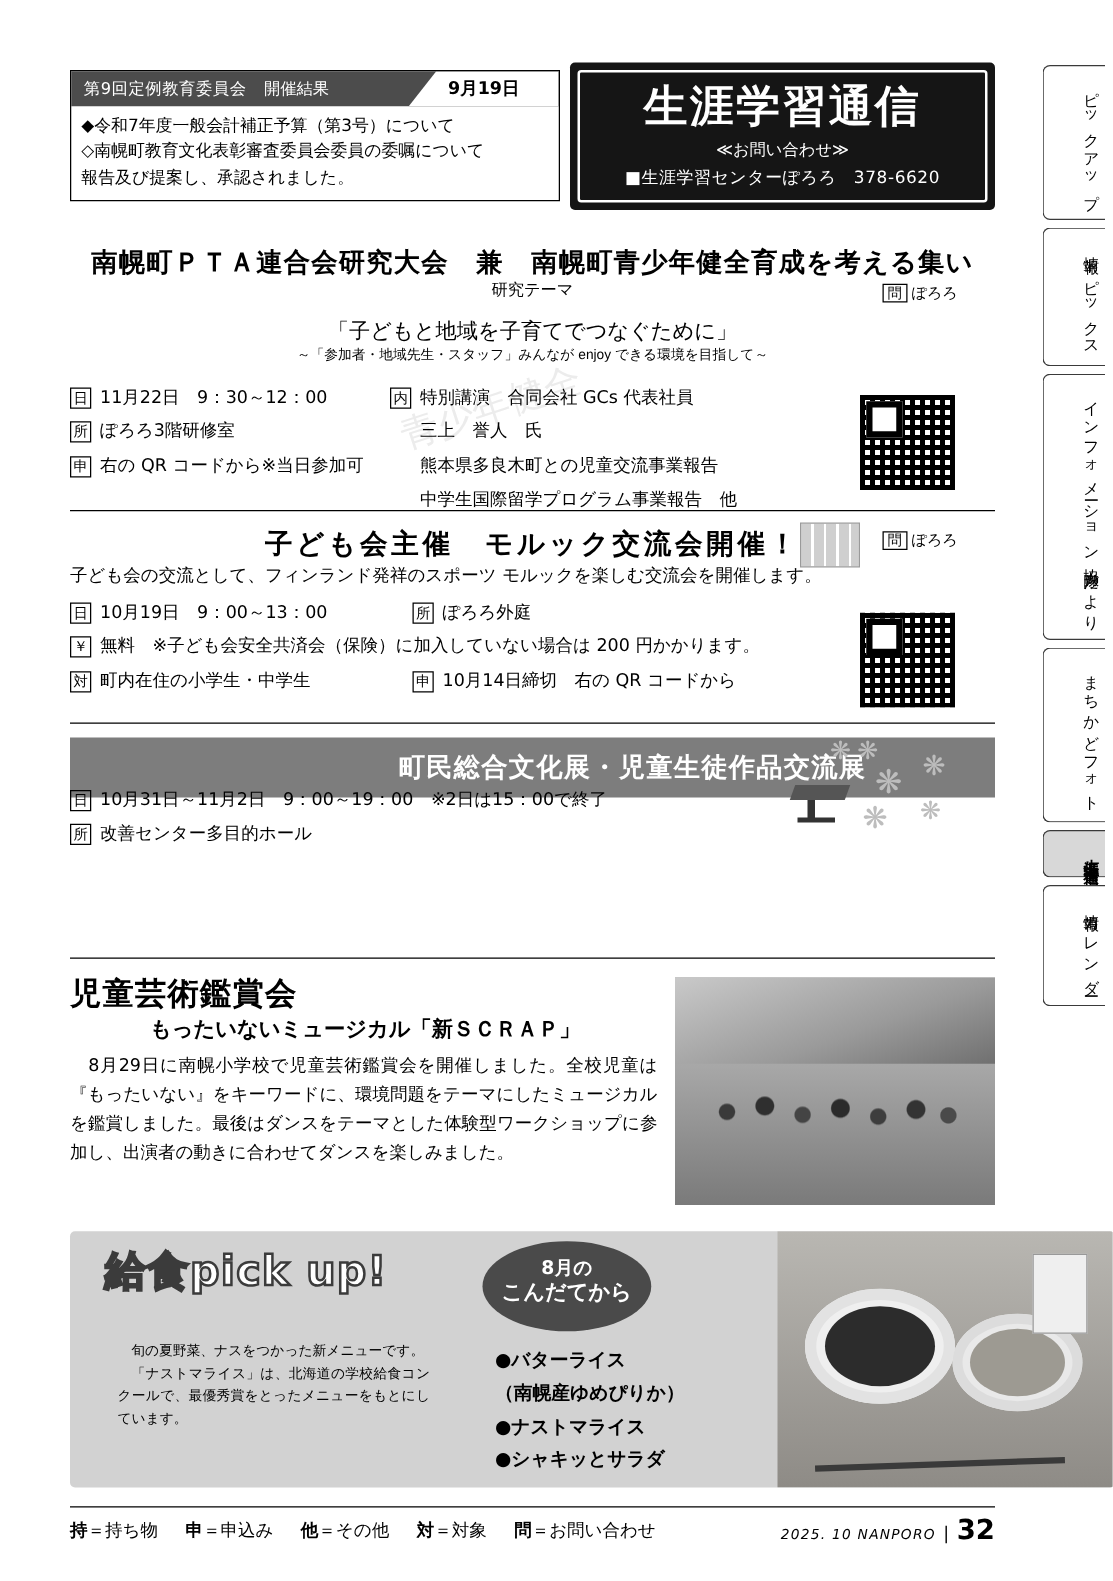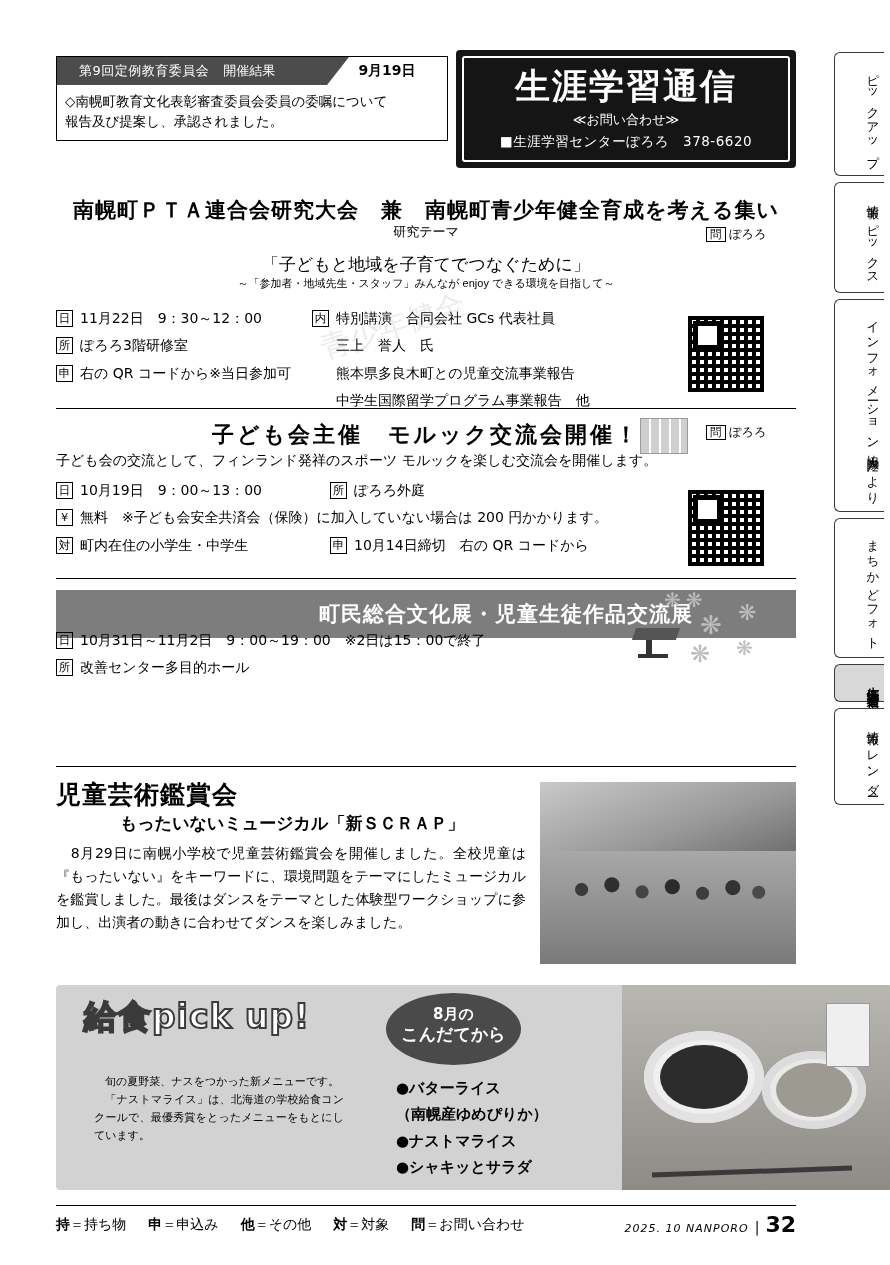--- a/index.html
+++ b/index.html
@@ -64,21 +64,21 @@
     height: 28px;
     background: #4c4c4c;
     color: #fff;
     font-size: 13px;
     font-family: "DejaVu Sans", sans-serif;
     display: flex;
     align-items: center;
     padding-left: 10px;
     overflow: hidden;
   }
-  .meeting-head .ttl { letter-spacing: 0.5px; margin-left: 12px; }
+  .meeting-head .ttl { letter-spacing: 0.5px; }
   .meeting-head .res { margin-left: 14px; }
   .meeting-head .wedge {
     position: absolute;
     right: 0; top: 0;
     height: 28px; width: 120px;
     background: #fff;
     color: #000;
     clip-path: polygon(22px 0, 120px 0, 120px 28px, 0 28px);
     display: flex;
     align-items: center;
@@ -409,20 +409,21 @@
     <div class="side-tab"><span>情報カレンダー</span></div>
   </div>
 
   <div class="meeting-box">
     <div class="meeting-head">
       <span class="ttl">第9回定例教育委員会</span>
       <span class="res">開催結果</span>
       <span class="wedge">9月19日</span>
     </div>
     <div class="meeting-body">
+      <div>◆令和7年度一般会計補正予算（第3号）について</div>
       <div>◇南幌町教育文化表彰審査委員会委員の委嘱について</div>
       <div>報告及び提案し、承認されました。</div>
     </div>
   </div>
 
   <div class="masthead">
     <div class="masthead-inner">
       <div class="masthead-title">生涯学習通信</div>
       <div class="masthead-sub">≪お問い合わせ≫</div>
       <div class="masthead-contact">■生涯学習センターぽろろ　378-6620</div>

